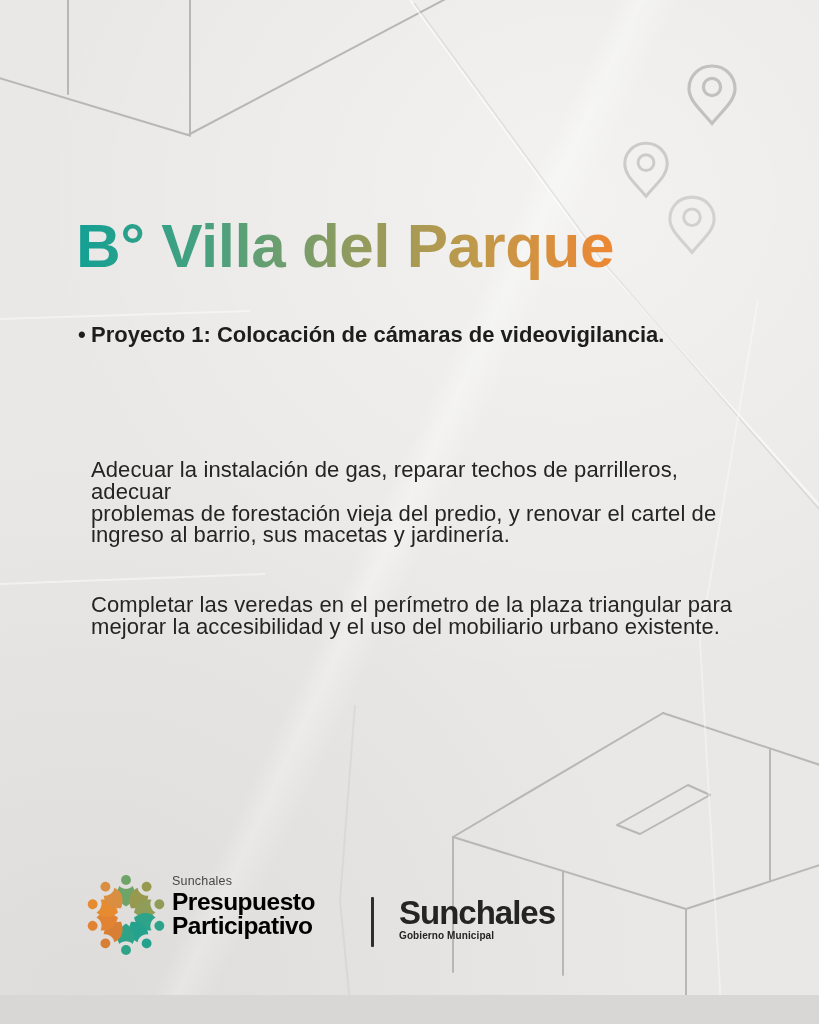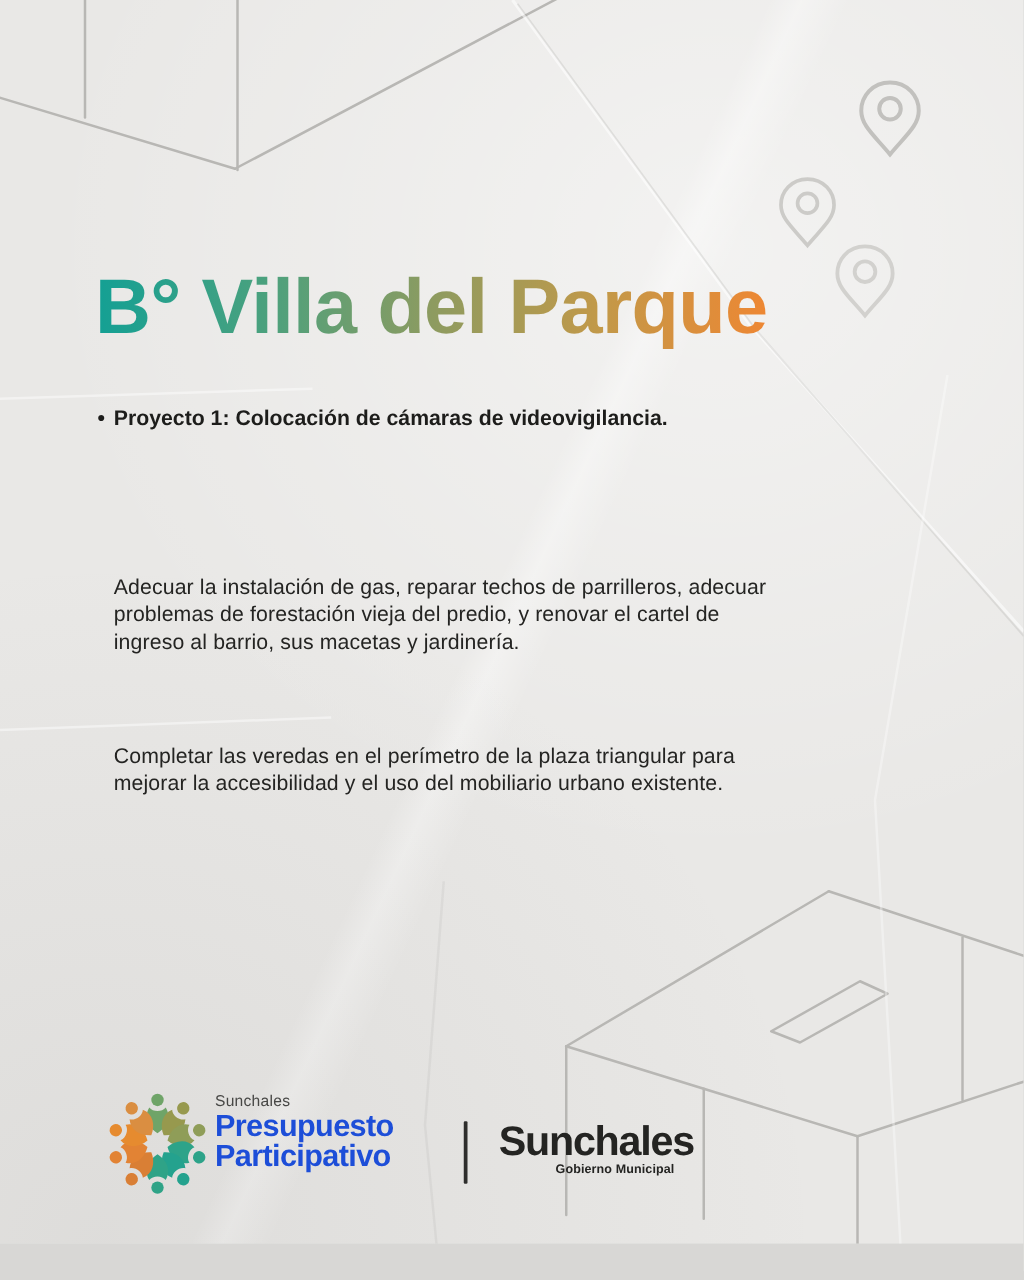--- a/index.html
+++ b/index.html
@@ -34,55 +34,55 @@
     font-size:62px; font-weight:700; letter-spacing:-0.5px;
     line-height:1.1; white-space:nowrap;
     background-image:linear-gradient(90deg,#13a094,#4aa17e,#8d9b60,#c29949,#ee8733);
     -webkit-background-clip:text; background-clip:text;
     color:transparent;
   }
 
   
   .project {
     position:absolute; left:78px; width:660px;
-    font-size:17px; line-height:21.8px; color:#242422;
+    font-size:22px; line-height:21.8px; color:#242422;
   }
   .project .head-line { font-weight:700; color:#1d1d1b; }
   .project .bullet { display:inline-block; width:13px; }
   .project .body {
     margin-left:13px; white-space:pre-line; font-weight:400;
     letter-spacing:0.1px;
   }
   #project-1 { top:324px; }
   #project-2 { top:459px; }
   #project-3 { top:594px; }
 
   
   .footer-emblem { position:absolute; left:83px; top:872px; width:86px; height:86px; }
 
   .pp-block { position:absolute; left:172px; top:874px; color:#242422; }
   .pp-city { font-size:12.5px; font-weight:400; color:#474745; letter-spacing:0.2px; }
   .pp-name {
     margin-top:2px;
     font-size:24.5px; font-weight:700; line-height:23.5px;
-    letter-spacing:-0.5px; white-space:pre-line; color:#1d4ed8;
+    letter-spacing:-0.5px; white-space:pre-line; color:#000000;
   }
 
   .logo-divider {
     position:absolute; left:371px; top:897px;
     width:3px; height:50px; background:#2e2e2c; border-radius:1px;
   }
 
   .muni-block { position:absolute; left:399px; top:894px; width:186px; }
   .muni-name {
     font-size:33px; font-weight:700; letter-spacing:-1px;
     color:#242422; white-space:nowrap;
   }
   .muni-sub {
-    margin-top:-2px; text-align:center;
+    margin-top:-2px; text-align:left;
     font-size:10px; font-weight:700; color:#242422; letter-spacing:0.1px;
   }
 </style>
 </head>
 <body>
 
 <div class="canvas" style="background: rgb(233, 232, 230);">
 
   <div class="paper-tone"></div>
 

